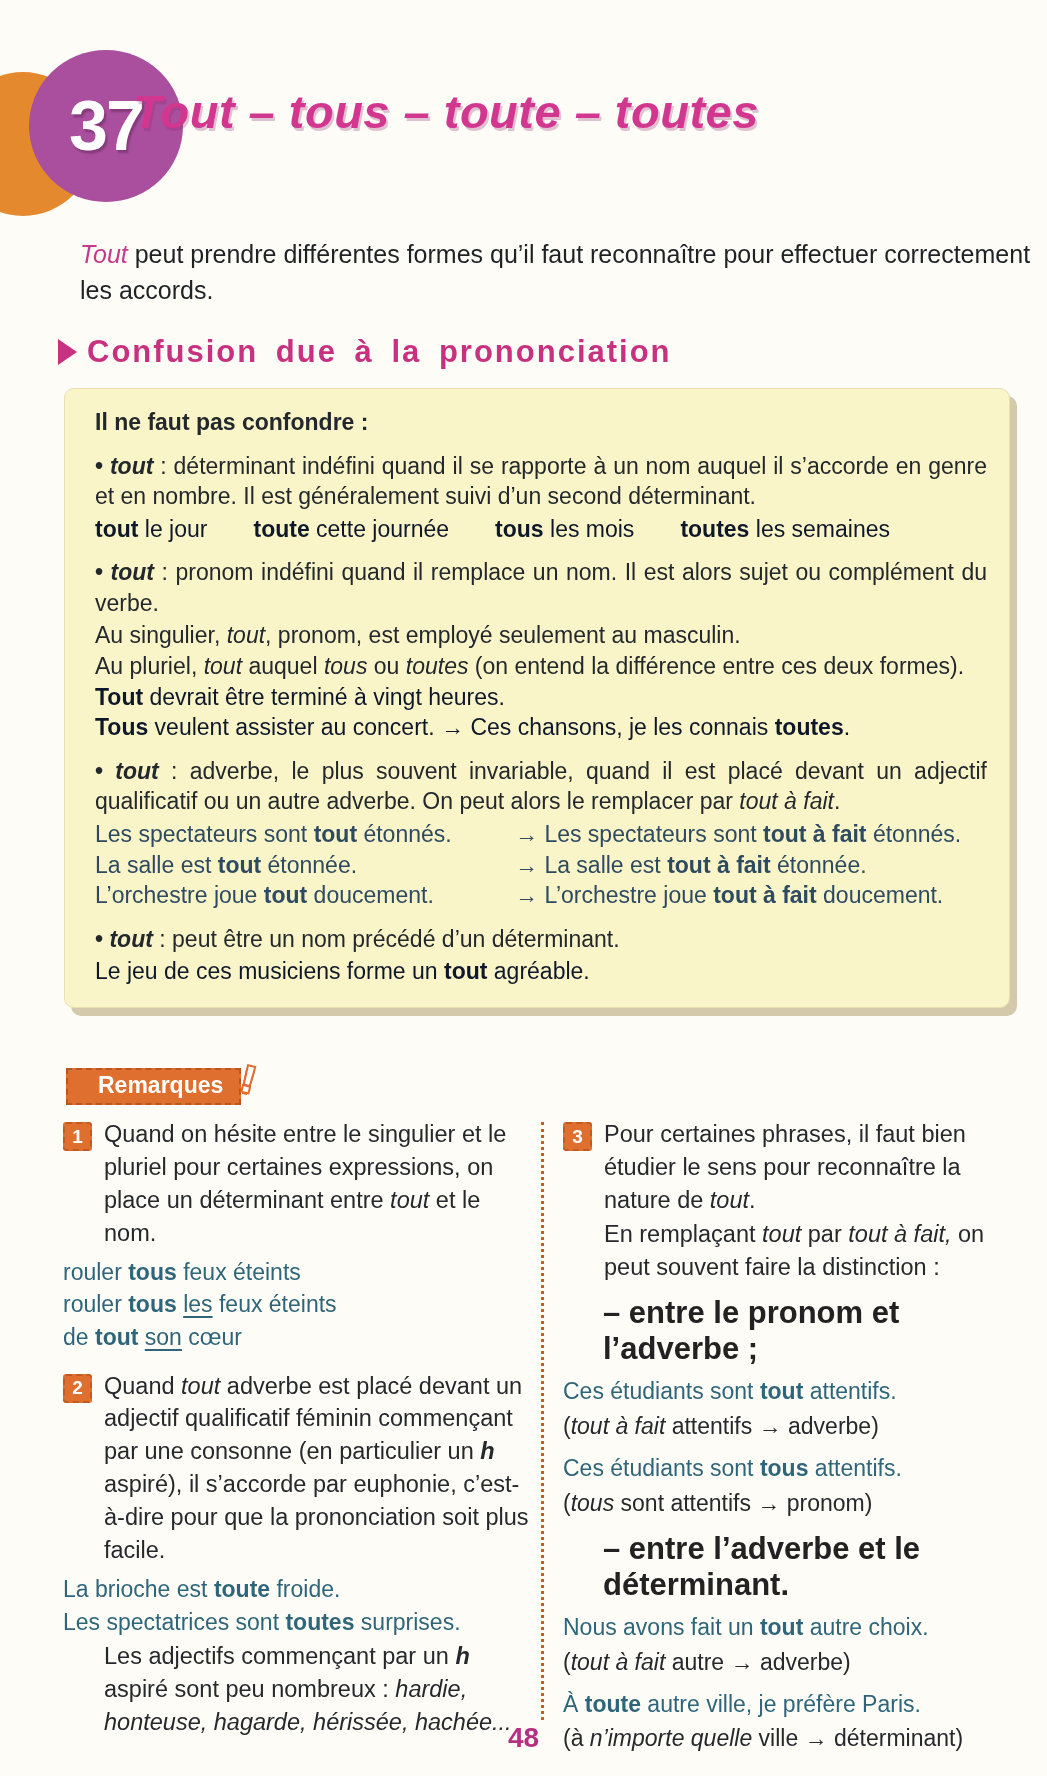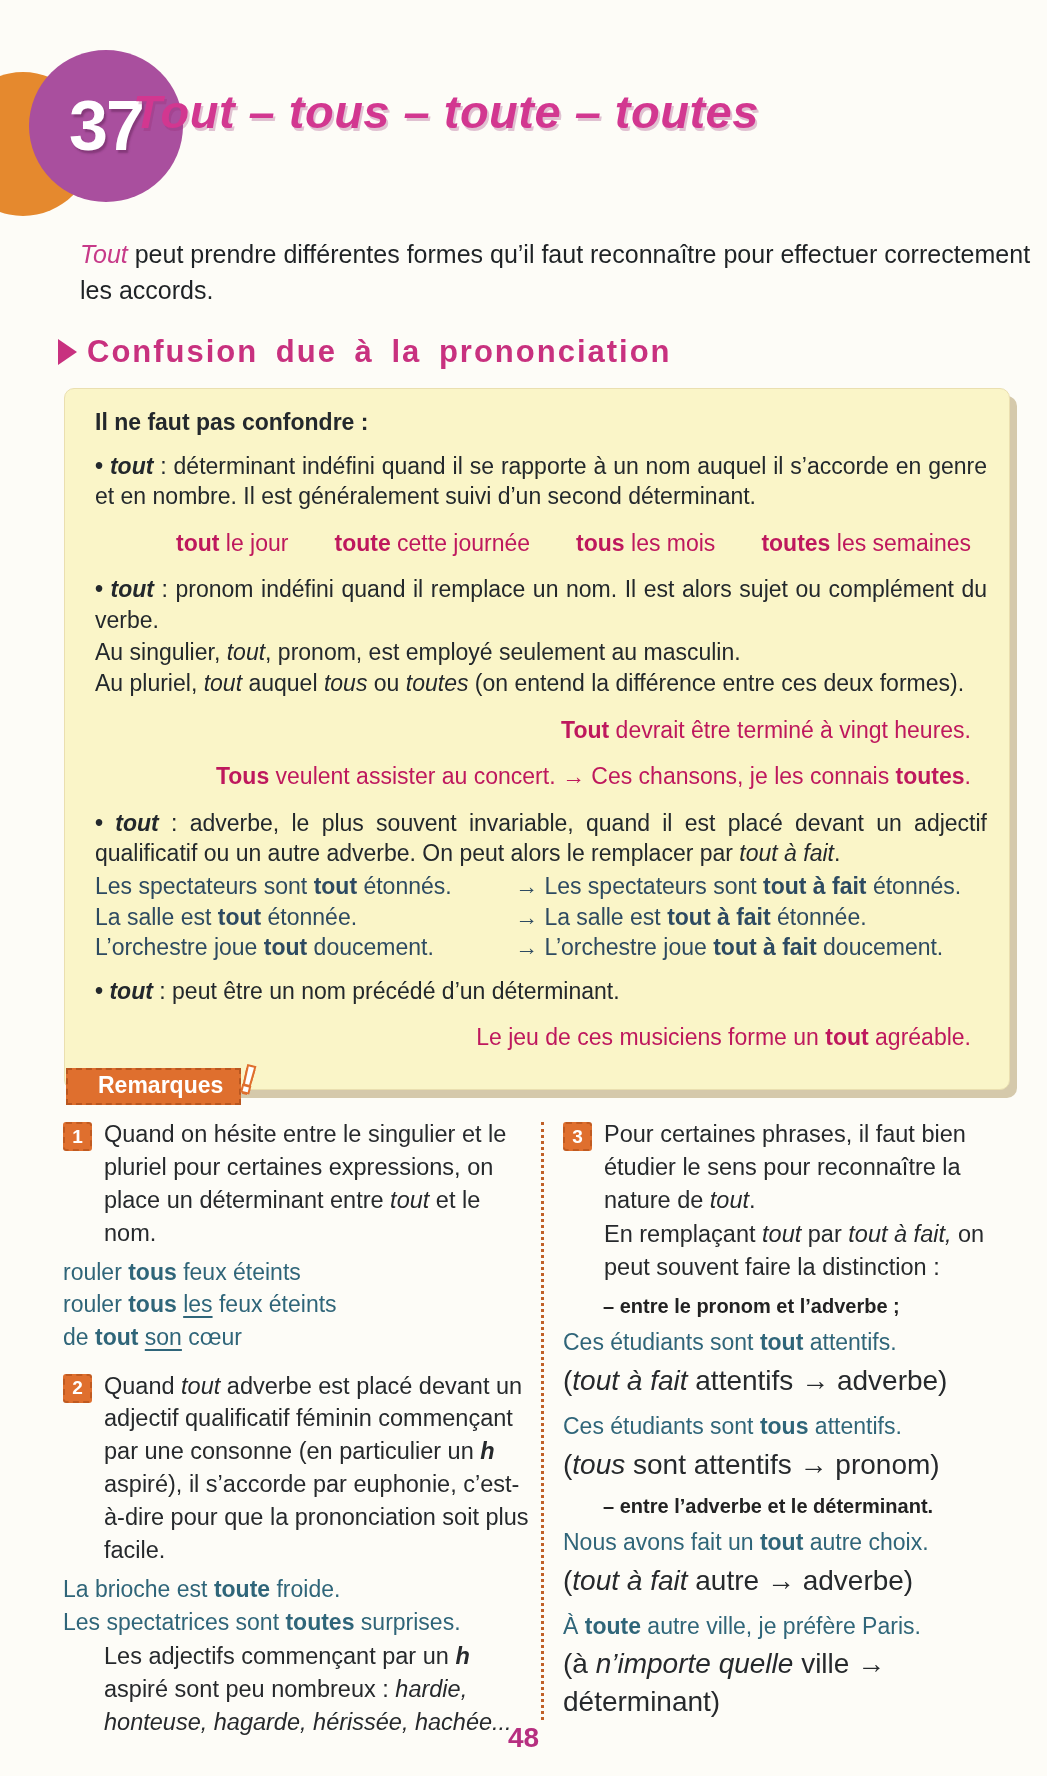--- a/index.html
+++ b/index.html
@@ -28,21 +28,21 @@
   .rule-box{
     position:absolute;left:64px;top:388px;width:892px;
     padding:14px 22px 20px 30px;background:#faf5c8;
     border:1px solid #eadfb0;border-radius:10px;
     box-shadow:7px 8px 0 #d5c9ab;
     font-size:23px;line-height:1.33;color:#23282c;
   }
   .rb-title{font-weight:700;margin:4px 0 12px;}
   .rb-bullet{margin:13px 0 2px;text-align:justify;}
   .rb-body{margin:0;}
-  .rb-ex{margin:16px;color:#be185d;text-align:right;}
+  .rb-ex{margin:0;color:#0f172a;}
   .rb-row{display:flex;margin:0;color:#2d4a61;}
   .rb-left{flex:0 0 420px;}
   .rb-right{flex:1;}
   
   .seg-b{font-weight:700;}
   .seg-i{font-style:italic;}
   .seg-bi{font-weight:700;font-style:italic;}
   .seg-u{text-decoration:underline;text-underline-offset:4px;text-decoration-thickness:2px;}
   .seg-gap{display:inline-block;width:46px;}
   
@@ -65,22 +65,22 @@
     display:flex;align-items:center;justify-content:center;box-sizing:border-box;
     width:29px;height:29px;margin-top:4px;border-radius:3px;
     background:#df6f2e;border:2px dashed #c05a20;color:#fff;font-weight:700;font-size:19px;
   }
   .remark-text{margin:0;font-size:23.5px;line-height:1.4;color:#26292c;}
   .remark-text + .remark-text{margin-top:1px;}
   .ex-line{margin:0;color:#2f6579;font-size:23px;line-height:1.42;}
   .examples{margin-top:6px;}
   .remark-2{margin-top:16px;}
   .note-line{margin:2px 0 0 41px;font-size:23.5px;line-height:1.4;color:#26292c;}
-  .sub-line{margin:12px 0 8px 40px;font-size:20px;color:#222;}
-  .paren-line{margin:3px 0 10px;font-size:28px;line-height:1.35;color:#26292c;}
+  .sub-line{margin:12px 0 8px 40px;font-size:31px;color:#222;}
+  .paren-line{margin:3px 0 10px;font-size:23px;line-height:1.35;color:#26292c;}
   .col-right .ex-line{margin-top:2px;}
   
   .page-number{position:absolute;left:0;top:1722px;width:100%;text-align:center;font-size:28px;font-weight:700;color:#b62f80;}
 </style>
 </head>
 <body>
 
 <div class="page">
 
   <header>

